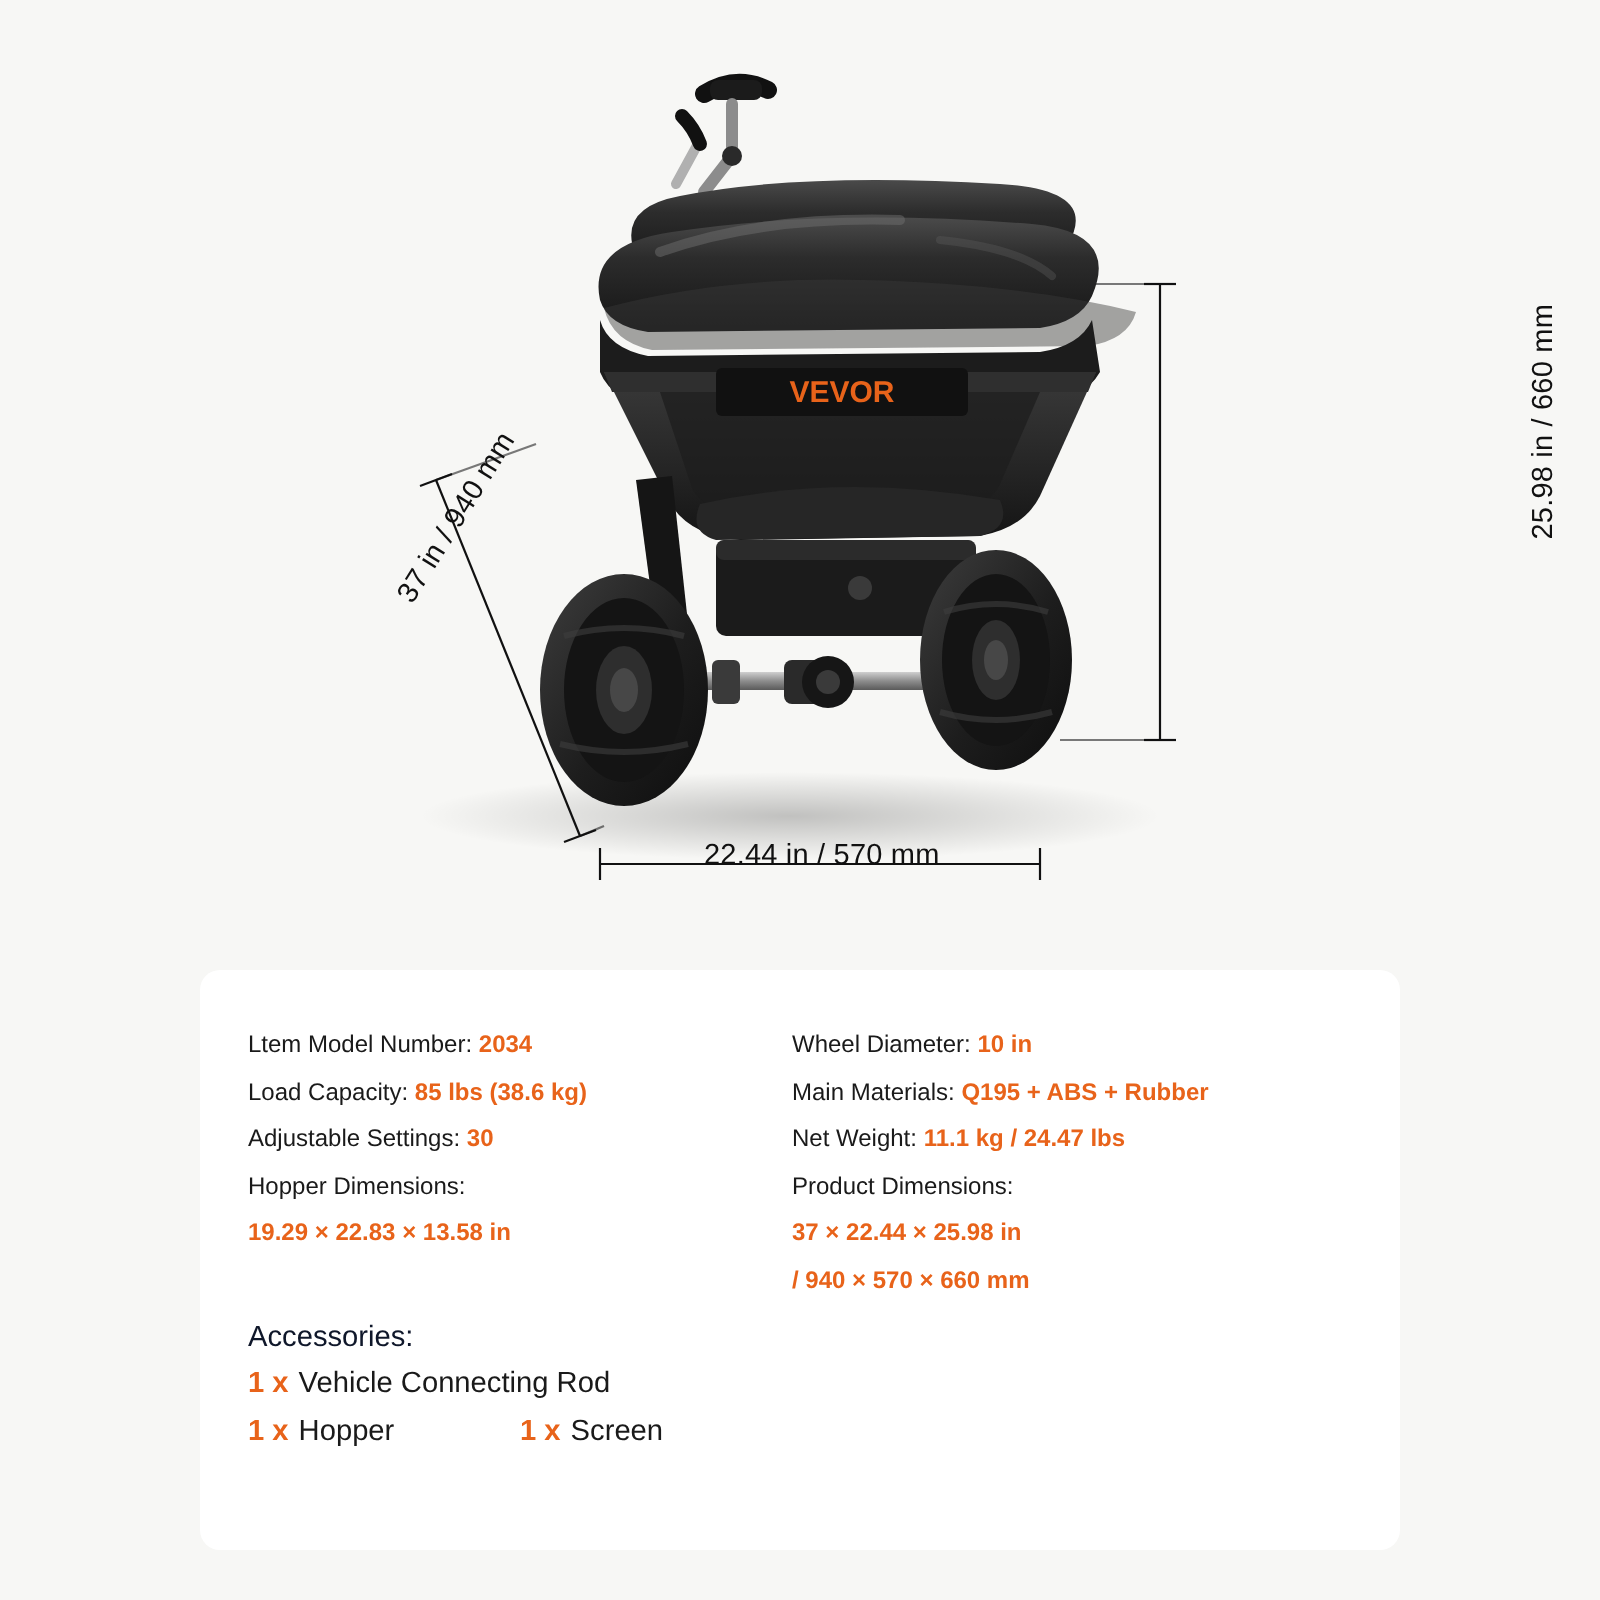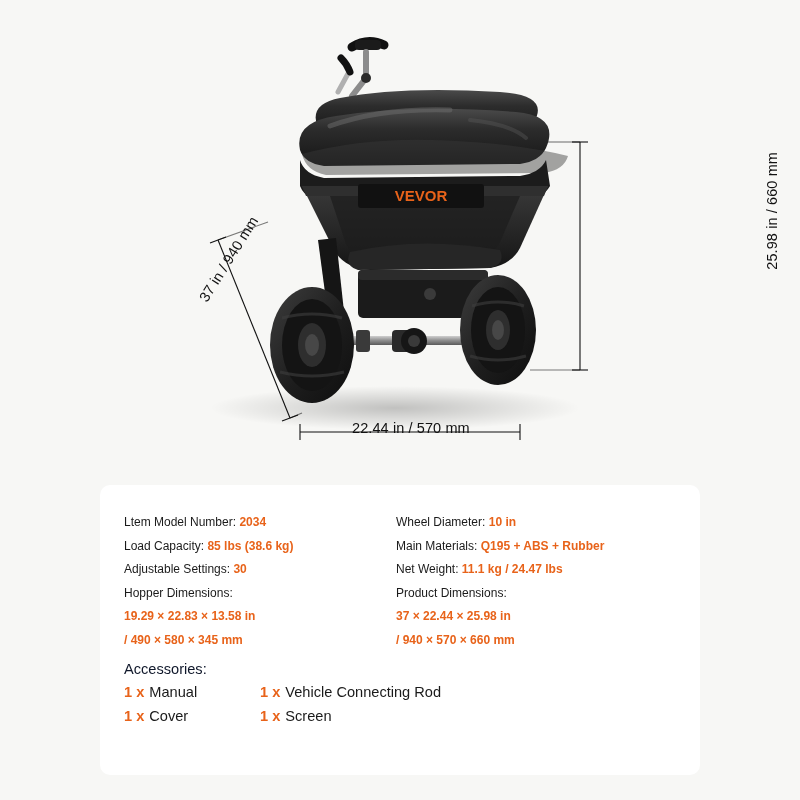--- a/index.html
+++ b/index.html
@@ -255,21 +255,20 @@
         <span class="val">85 lbs (38.6 kg)</span>
       </div>
       <div class="spec-line">
         <span>Adjustable Settings:</span>
         <span class="val">30</span>
       </div>
       <div class="spec-line">
         <span>Hopper Dimensions:</span>
       </div>
       <div class="spec-line val-only">19.29 × 22.83 × 13.58 in</div>
-      <div class="spec-line val-only">/ 490 × 580 × 345 mm</div>
     </div>
 
     <div class="spec-col right">
       <div class="spec-line">
         <span>Wheel Diameter:</span>
         <span class="val">10 in</span>
       </div>
       <div class="spec-line">
         <span>Main Materials:</span>
         <span class="val">Q195 + ABS + Rubber</span>
@@ -283,31 +282,28 @@
       </div>
       <div class="spec-line val-only">37 × 22.44 × 25.98 in</div>
       <div class="spec-line val-only">/ 940 × 570 × 660 mm</div>
     </div>
   </div>
 
   <div id="accessories-block">
     <div id="accessories-title">Accessories:</div>
 
     <div class="acc-row">
-      <div class="acc-item acc-c1">
-        <span class="qty">1 x</span><span class="nm">Manual</span>
-      </div>
       <div class="acc-item acc-c2">
         <span class="qty">1 x</span><span class="nm">Vehicle Connecting Rod</span>
       </div>
     </div>
 
     <div class="acc-row">
       <div class="acc-item acc-c1">
-        <span class="qty">1 x</span><span class="nm">Cover</span>
+        <span class="qty">1 x</span><span class="nm">Hopper</span>
       </div>
       <div class="acc-item acc-c2">
         <span class="qty">1 x</span><span class="nm">Screen</span>
       </div>
       <div class="acc-item acc-c3"></div>
     </div>
   </div>
 </div>
 
 </body></html>

